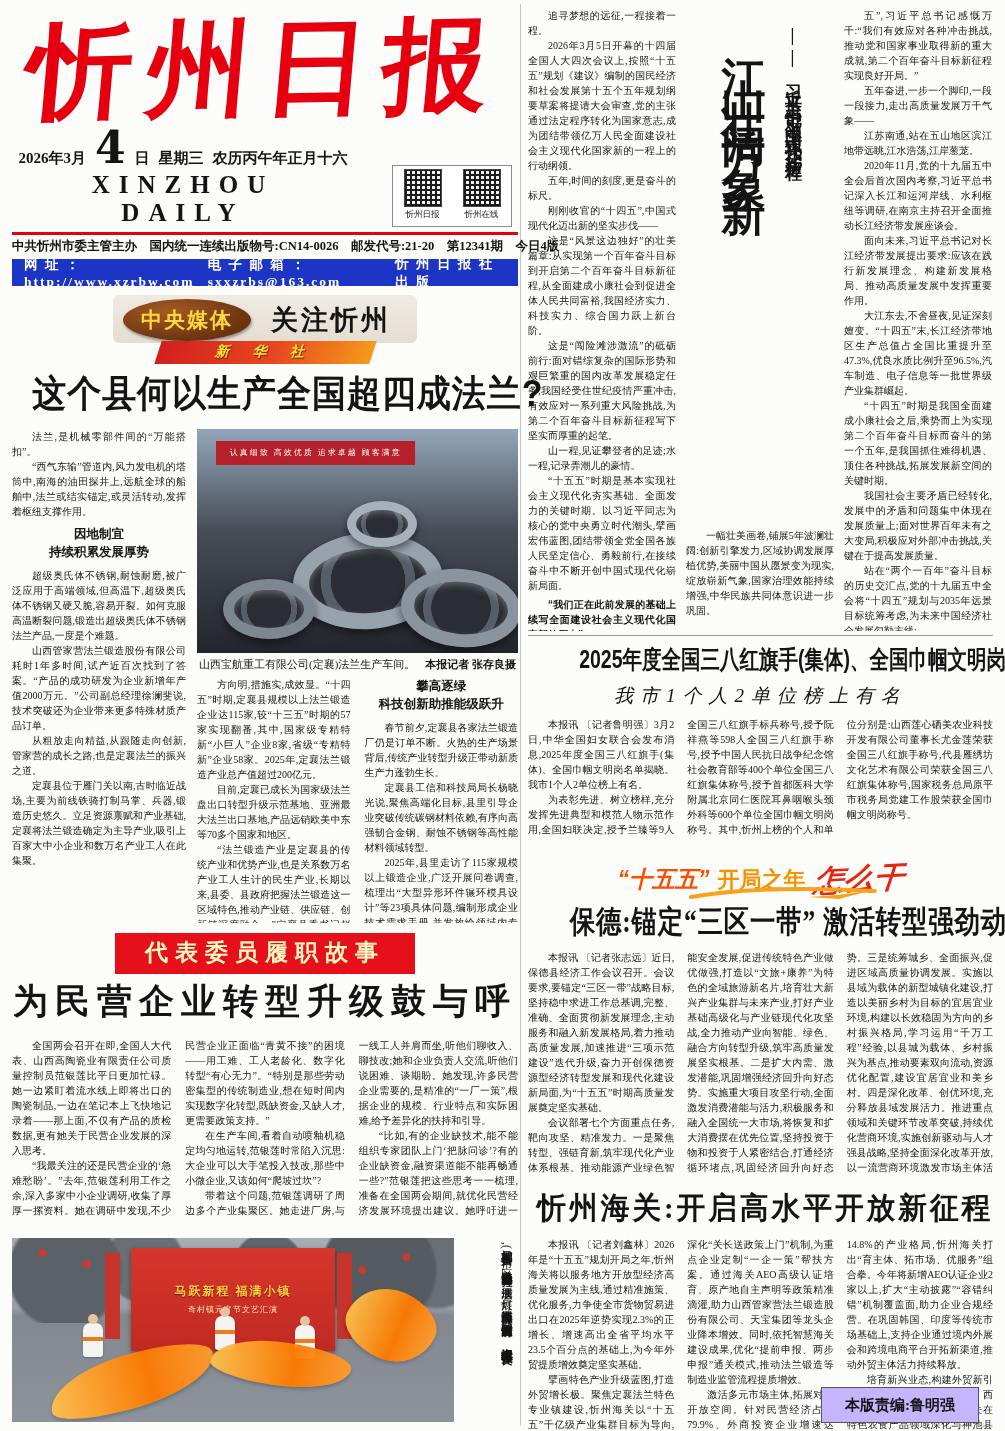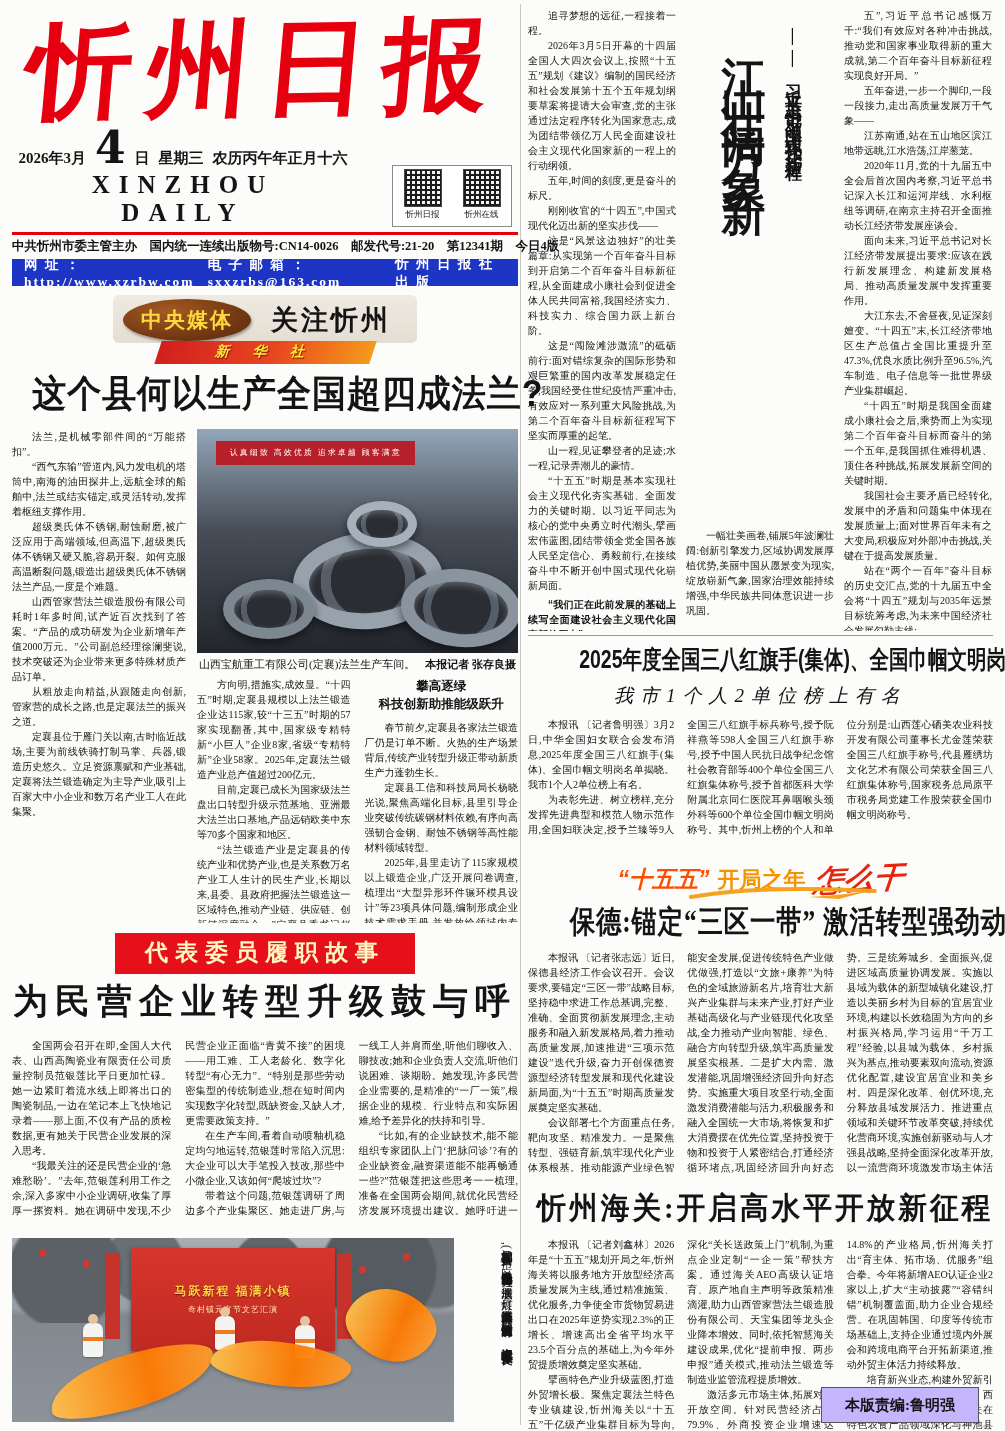--- a/index.html
+++ b/index.html
@@ -170,20 +170,24 @@
     </div>
 
     <div class="headline1">这个县何以生产全国超四成法兰?</div>
 
     <div class="article1">
       <div class="a1-col1">
         <div>
             <p class="para">法兰,是机械零部件间的“万能搭扣”。</p>
             <p class="para">“西气东输”管道内,风力发电机的塔筒中,南海的油田探井上,远航全球的船舶中,法兰或结实锚定,或灵活转动,发挥着枢纽支撑作用。</p>
           </div>
+        <div class="sec-head">
+          <div>因地制宜</div>
+          <div>持续积累发展厚势</div>
+        </div>
         <div>
             <p class="para">超级奥氏体不锈钢,耐蚀耐磨,被广泛应用于高端领域,但高温下,超级奥氏体不锈钢又硬又脆,容易开裂。如何克服高温断裂问题,锻造出超级奥氏体不锈钢法兰产品,一度是个难题。</p>
             <p class="para">山西管家营法兰锻造股份有限公司耗时1年多时间,试产近百次找到了答案。“产品的成功研发为企业新增年产值2000万元。”公司副总经理徐澜斐说,技术突破还为企业带来更多特殊材质产品订单。</p>
             <p class="para">从粗放走向精益,从跟随走向创新,管家营的成长之路,也是定襄法兰的振兴之道。</p>
             <p class="para">定襄县位于雁门关以南,古时临近战场,主要为前线铁骑打制马掌、兵器,锻造历史悠久。立足资源禀赋和产业基础,定襄将法兰锻造确定为主导产业,吸引上百家大中小企业和数万名产业工人在此集聚。</p>
           </div>
       </div>
       <div class="a1-right">
         <div class="a1-photo">
           <div class="f-banner">认真细致 高效优质 追求卓越 顾客满意</div>

